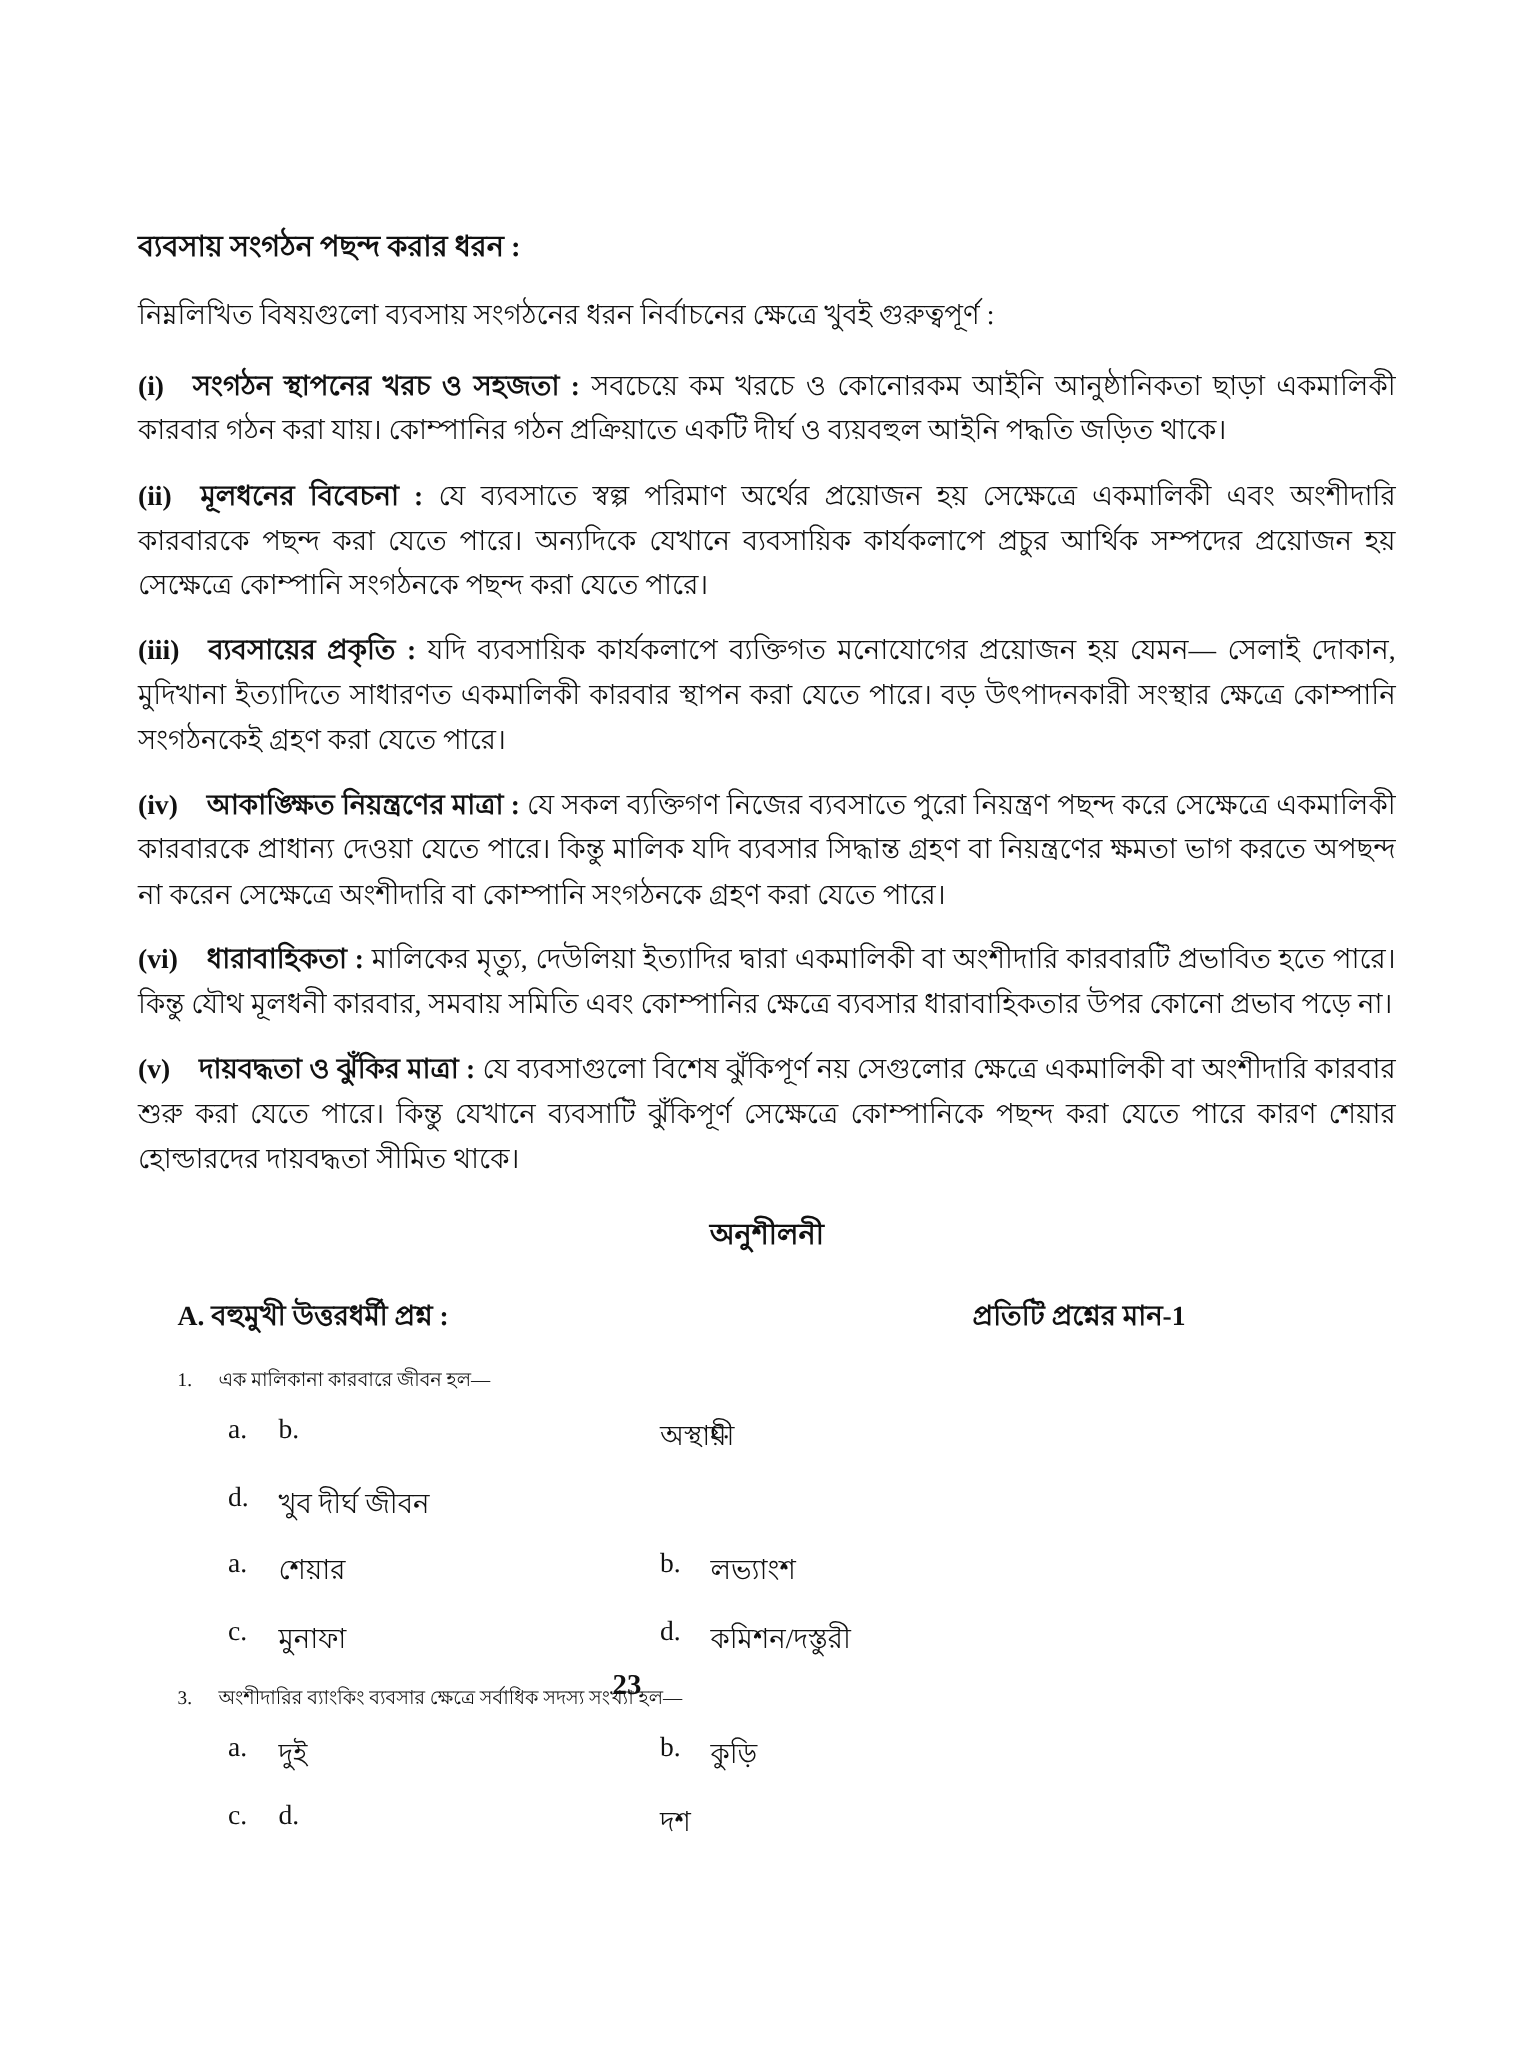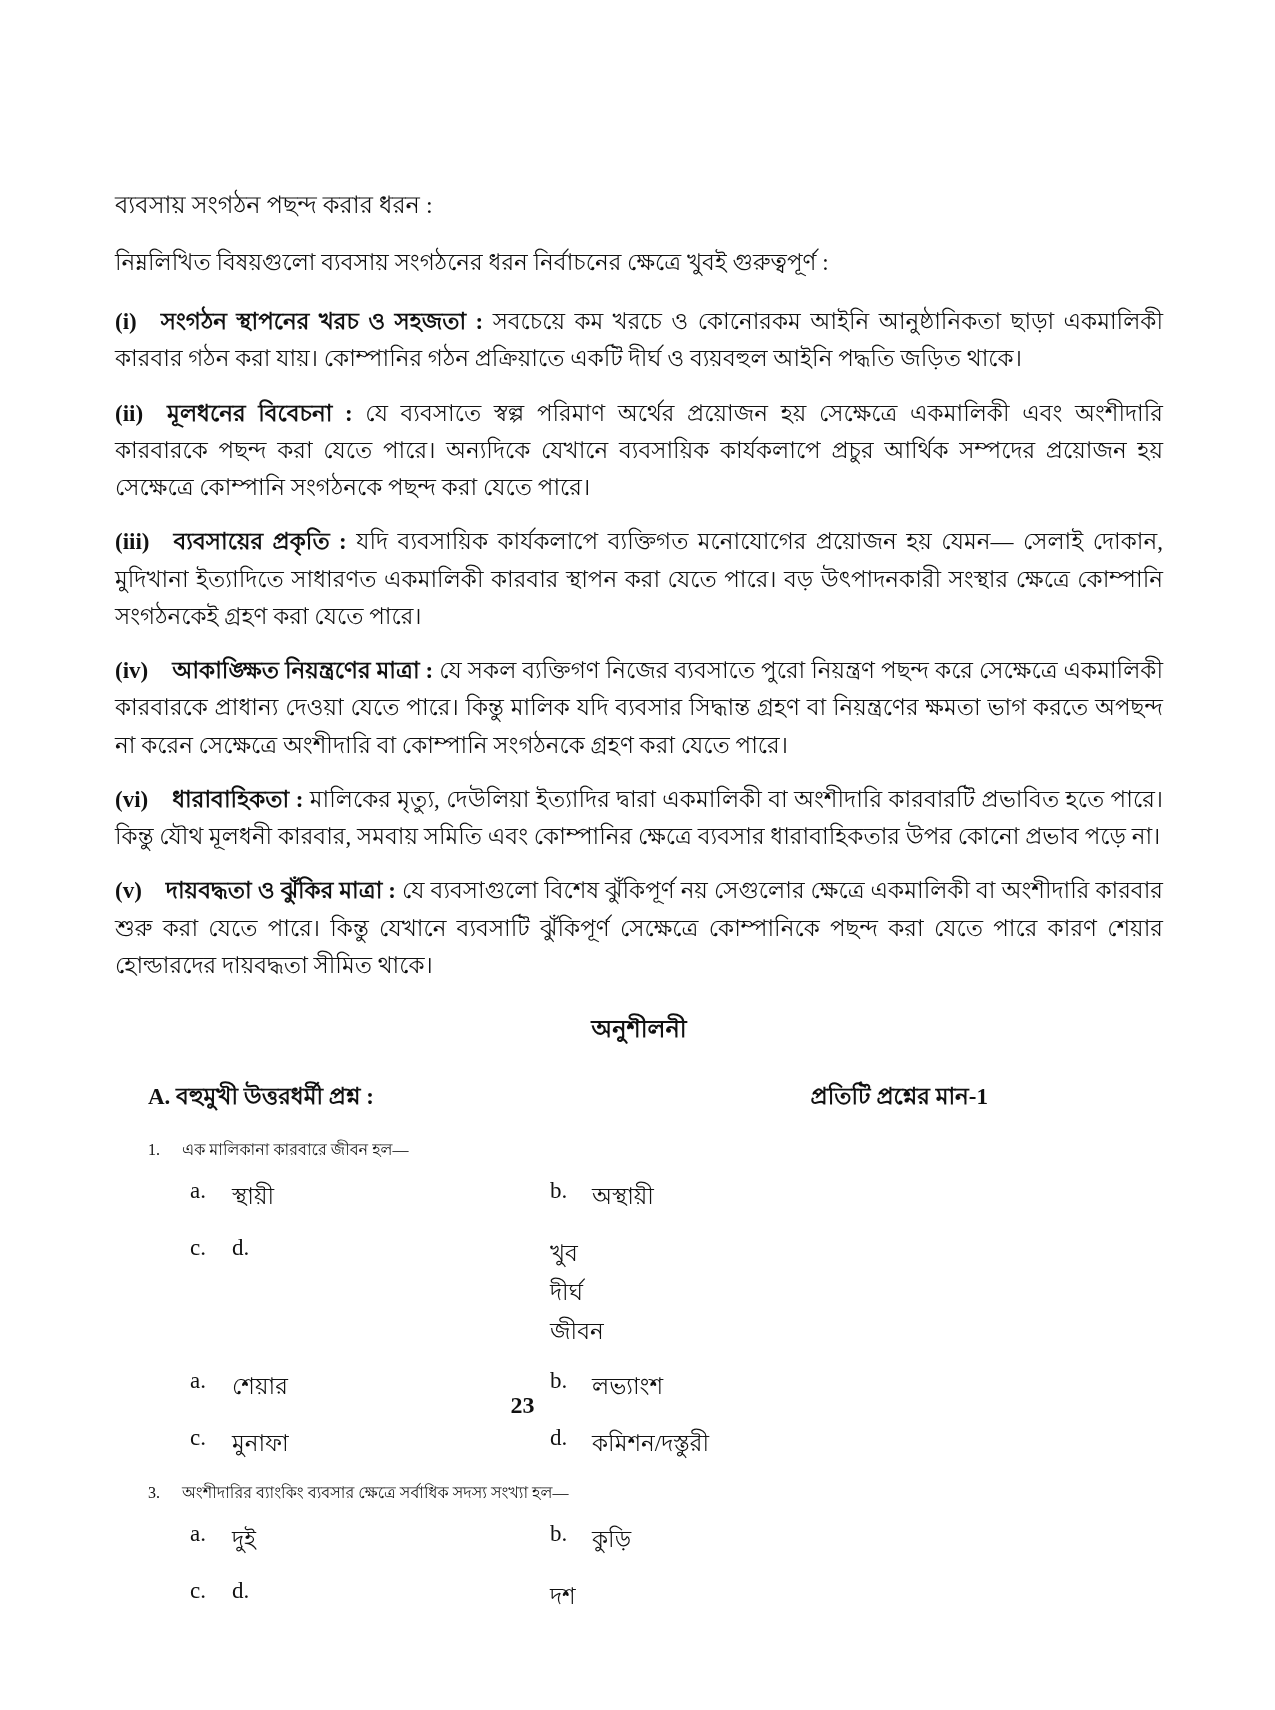--- a/index.html
+++ b/index.html
@@ -16,21 +16,21 @@
     overflow: hidden;
   }
   .content {
     position: absolute;
     top: 186px;
     left: 115px;
     width: 1048px;
   }
   .title {
     font-size: 24px;
-    font-weight: normal;
+    font-weight: bold;
     margin: 0 0 18px 0;
   }
   .intro {
     font-size: 23px;
     margin: 0 0 20px 0;
   }
   .point {
     font-size: 23px;
     line-height: 1.62;
     margin: 0 0 17px 0;
@@ -118,21 +118,20 @@
 
   <div class="section-a">
     <span class="sa-label">A. বহুমুখী  উত্তরধর্মী প্রশ্ন :</span>
     <span class="sa-marks">প্রতিটি প্রশ্নের মান-1</span>
   </div>
 
   <div class="question">
     <div class="q-line"><span class="q-num">1.</span><span class="q-text">এক মালিকানা কারবারে জীবন হল—</span></div>
     <div class="options">
       <span class="opt-label">a.</span>
-      <span class="opt-text">স্থায়ী</span>
       <span class="opt-label">b.</span>
       <span class="opt-text">অস্থায়ী</span>
       <span class="opt-label">c.</span>
       <span class="opt-label">d.</span>
       <span class="opt-text">খুব দীর্ঘ জীবন</span>
     </div>
   </div>
 
   <div class="question">
     <div class="options">

